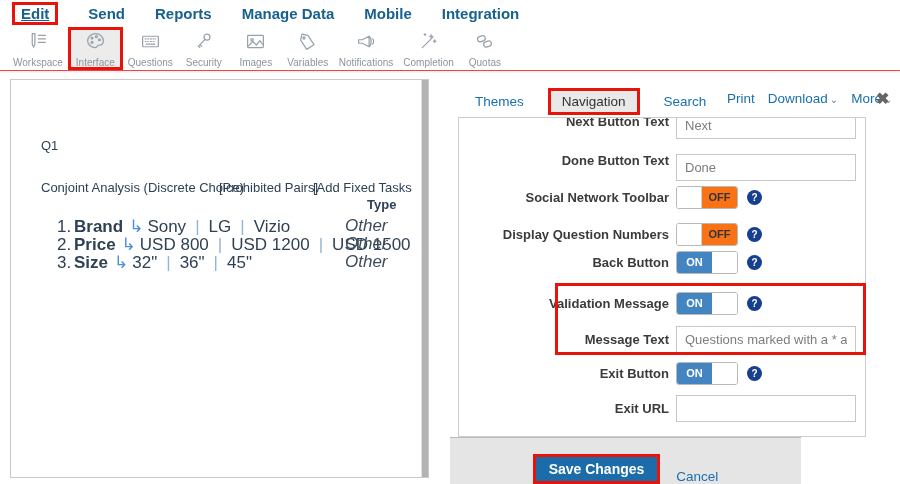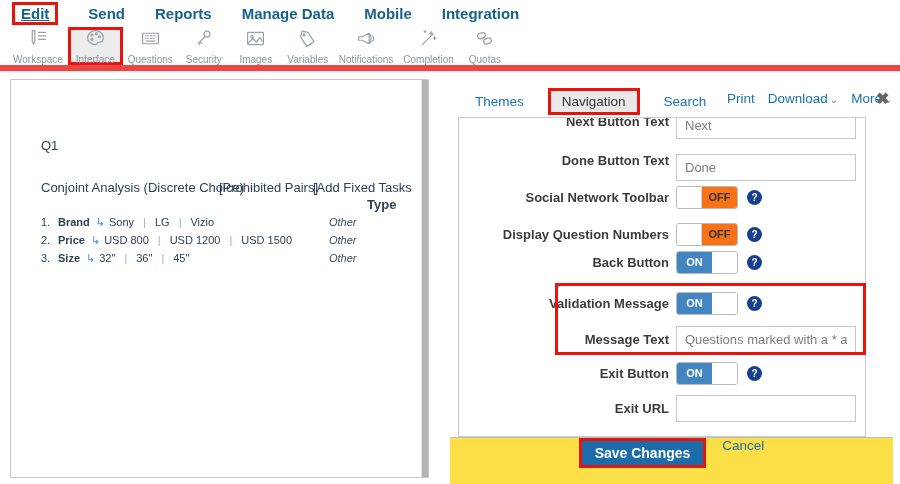--- a/index.html
+++ b/index.html
@@ -4,31 +4,31 @@
 <style>
   * { margin:0; padding:0; box-sizing:border-box; }
   html,body { width:900px; height:484px; background:#fff; font-family:"Liberation Sans",sans-serif; position:relative; overflow:hidden; }
 
   
   .topnav { position:absolute; top:0; left:0; right:0; height:27px; display:flex; align-items:center; padding-left:12px; gap:30px; }
   .navitem { font-size:15px; font-weight:700; color:#17618f; cursor:pointer; white-space:nowrap; }
   .navitem.active { text-decoration:underline; border:3px solid #e8130b; padding:0 6px; }
 
   
-  .toolbar { position:absolute; top:27px; left:0; right:0; height:44px; background:#fff; border-bottom:6px solid #ef4444; box-shadow:0 1px 2px rgba(0,0,0,.10); display:flex; padding-left:8px; }
+  .toolbar { position:absolute; top:27px; left:0; right:0; height:44px; background:#fff; border-bottom:1px solid #ef4444; box-shadow:0 1px 2px rgba(0,0,0,.10); display:flex; padding-left:8px; }
   .tool { min-width:52px; padding:2px 5px 1px; display:flex; flex-direction:column; align-items:center; justify-content:center; gap:1px; cursor:pointer; }
   .tool svg { width:23px; height:21px; stroke:#98a1aa; fill:none; stroke-width:1.4; stroke-linecap:round; stroke-linejoin:round; }
   .tlabel { font-size:10px; color:#8d949b; white-space:nowrap; }
   .tool.active { background:#ececec; border:3px solid #e8130b; }
 
   
   .left-panel { position:absolute; left:10px; top:79px; width:419px; height:399px; border:1px solid #c9c9c9; background:#fff; }
   .lp-scroll { position:absolute; top:0; right:0; width:7px; height:100%; background:#b3b3b3; border-left:1px solid #e3e3e3; }
   .lp-text { position:absolute; font-size:13px; color:#2f4154; white-space:nowrap; }
-  .qrow { position:absolute; left:30px; right:14px; height:18px; font-size:11px; color:#2f4154; white-space:nowrap; }
+  .qrow { position:absolute; left:46px; right:14px; height:18px; font-size:17px; color:#2f4154; white-space:nowrap; }
   .qnum { display:inline-block; width:17px; }
   .qlabel { font-weight:700; font-weight:600; margin-right:6px; }
   .qarrow { color:#4a90d9; margin-right:4px; }
   .qpipe { color:#8fb4d8; margin:0 9px; }
   .qtype { position:absolute; left:288px; font-style:italic; color:#3c4c5c; }
   .bold { font-weight:700;margin-left:36px; }
 
   
   .tabs { position:absolute; left:458px; top:88px; display:flex; align-items:center; gap:24px;margin-left:17px; }
   .tab { font-size:13.5px; color:#1a6faf; cursor:pointer; white-space:nowrap; }
@@ -48,21 +48,21 @@
   .toggle.on  .seg-main  { width:35px; background:#4285c0; color:#fff; }
   .toggle.on  .seg-blank { width:25px; background:#fff; }
   .toggle.off .seg-blank { width:25px; background:#fff; border-right:1px solid #d2d2d2; }
   .toggle.off .seg-main  { width:35px; background:#f97316; color:#333; }
   .help { width:15px; height:15px; border-radius:50%; background:#173f8f; color:#fff; font-size:10px; font-weight:700; text-align:center; line-height:15px; margin-left:9px; display:inline-block; }
 
   
   .annot-box { position:absolute; left:555px; top:283px; width:311px; height:72px; border:3px solid #e8130b; pointer-events:none; z-index:5; }
 
   
-  .form-footer { position:absolute; left:450px; top:437px; width:443px; height:47px; background:#fde047; border-top:1px solid #bcbcbc; display:flex; align-items:flex-start; justify-content:center; gap:16px; }
+  .form-footer { position:absolute; left:450px; top:437px; width:351px; height:47px; background:#e5e5e5; border-top:1px solid #bcbcbc; display:flex; align-items:flex-end; justify-content:center; gap:16px; }
   .save-btn { background:#1b6ca8; color:#fff; font-family:"Liberation Sans",sans-serif; font-size:14px; font-weight:700; padding:4px 13px; border:3px solid #e8130b; cursor:pointer; }
   .cancel-link { font-size:13.5px; color:#1a6faf; cursor:pointer; }
 </style>
 </head>
 <body>
 
 <div class="topnav">
   <span class="navitem active">Edit</span>
   <span class="navitem">Send</span>
   <span class="navitem">Reports</span>

